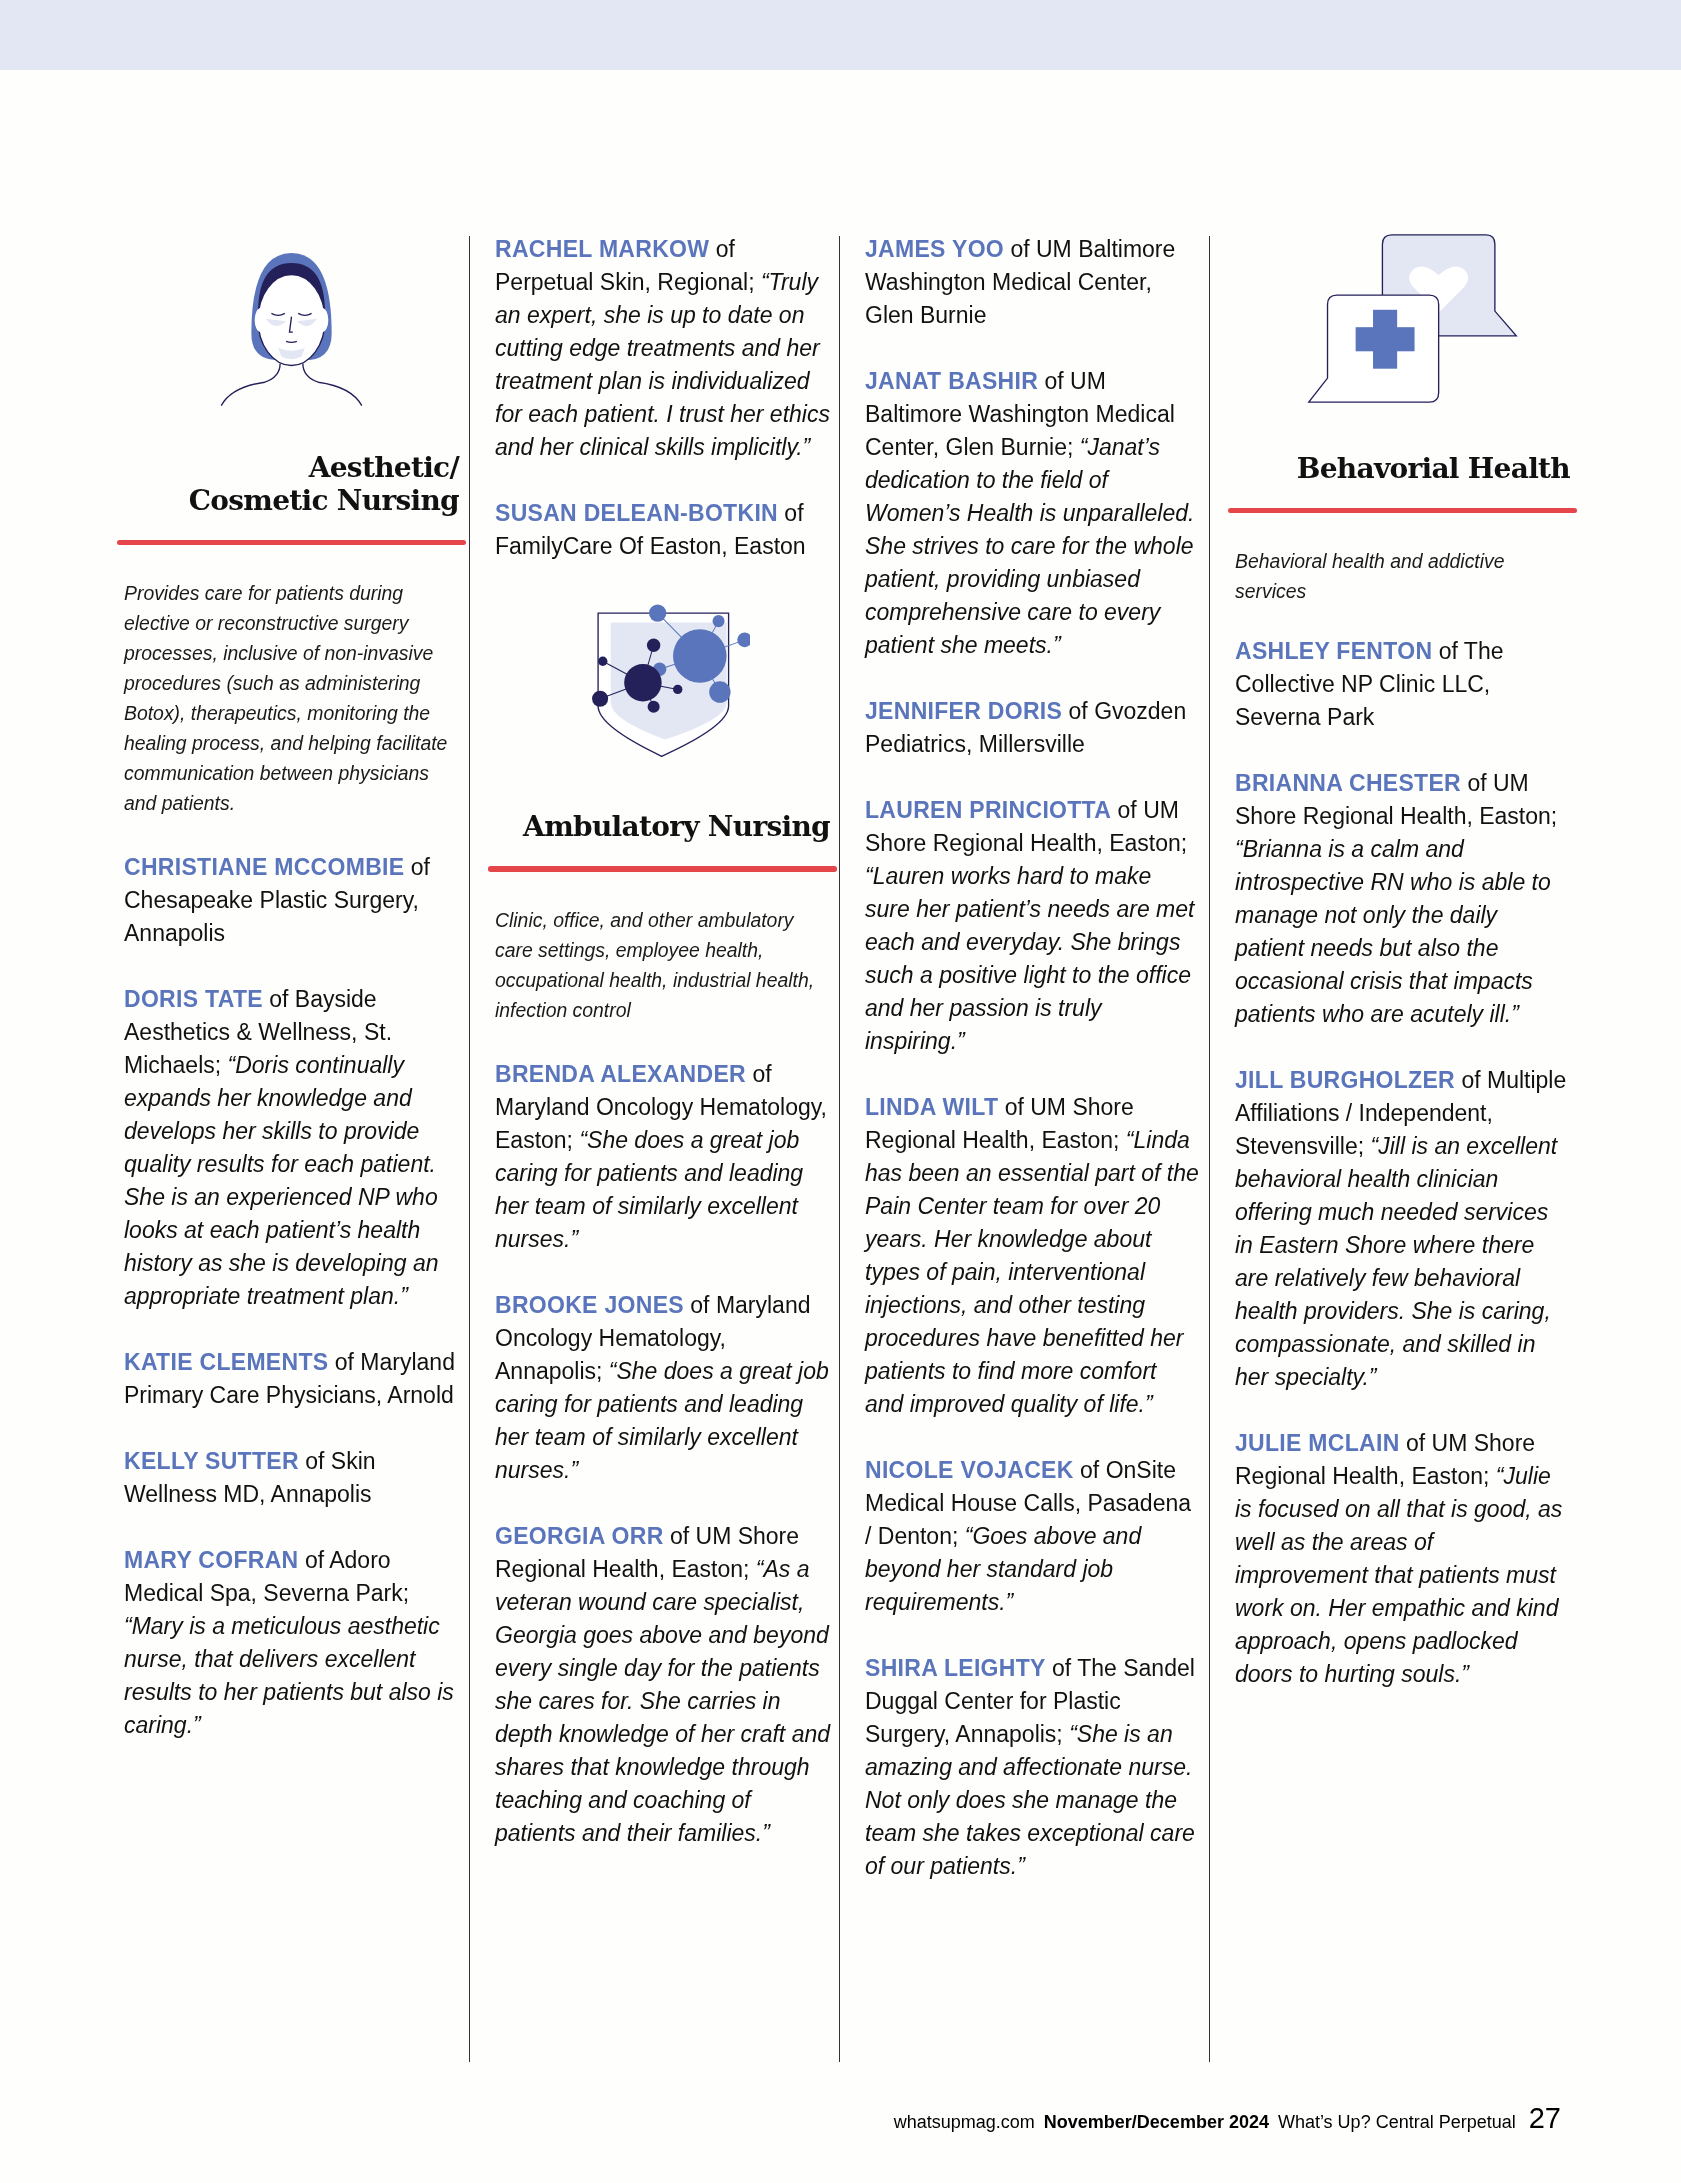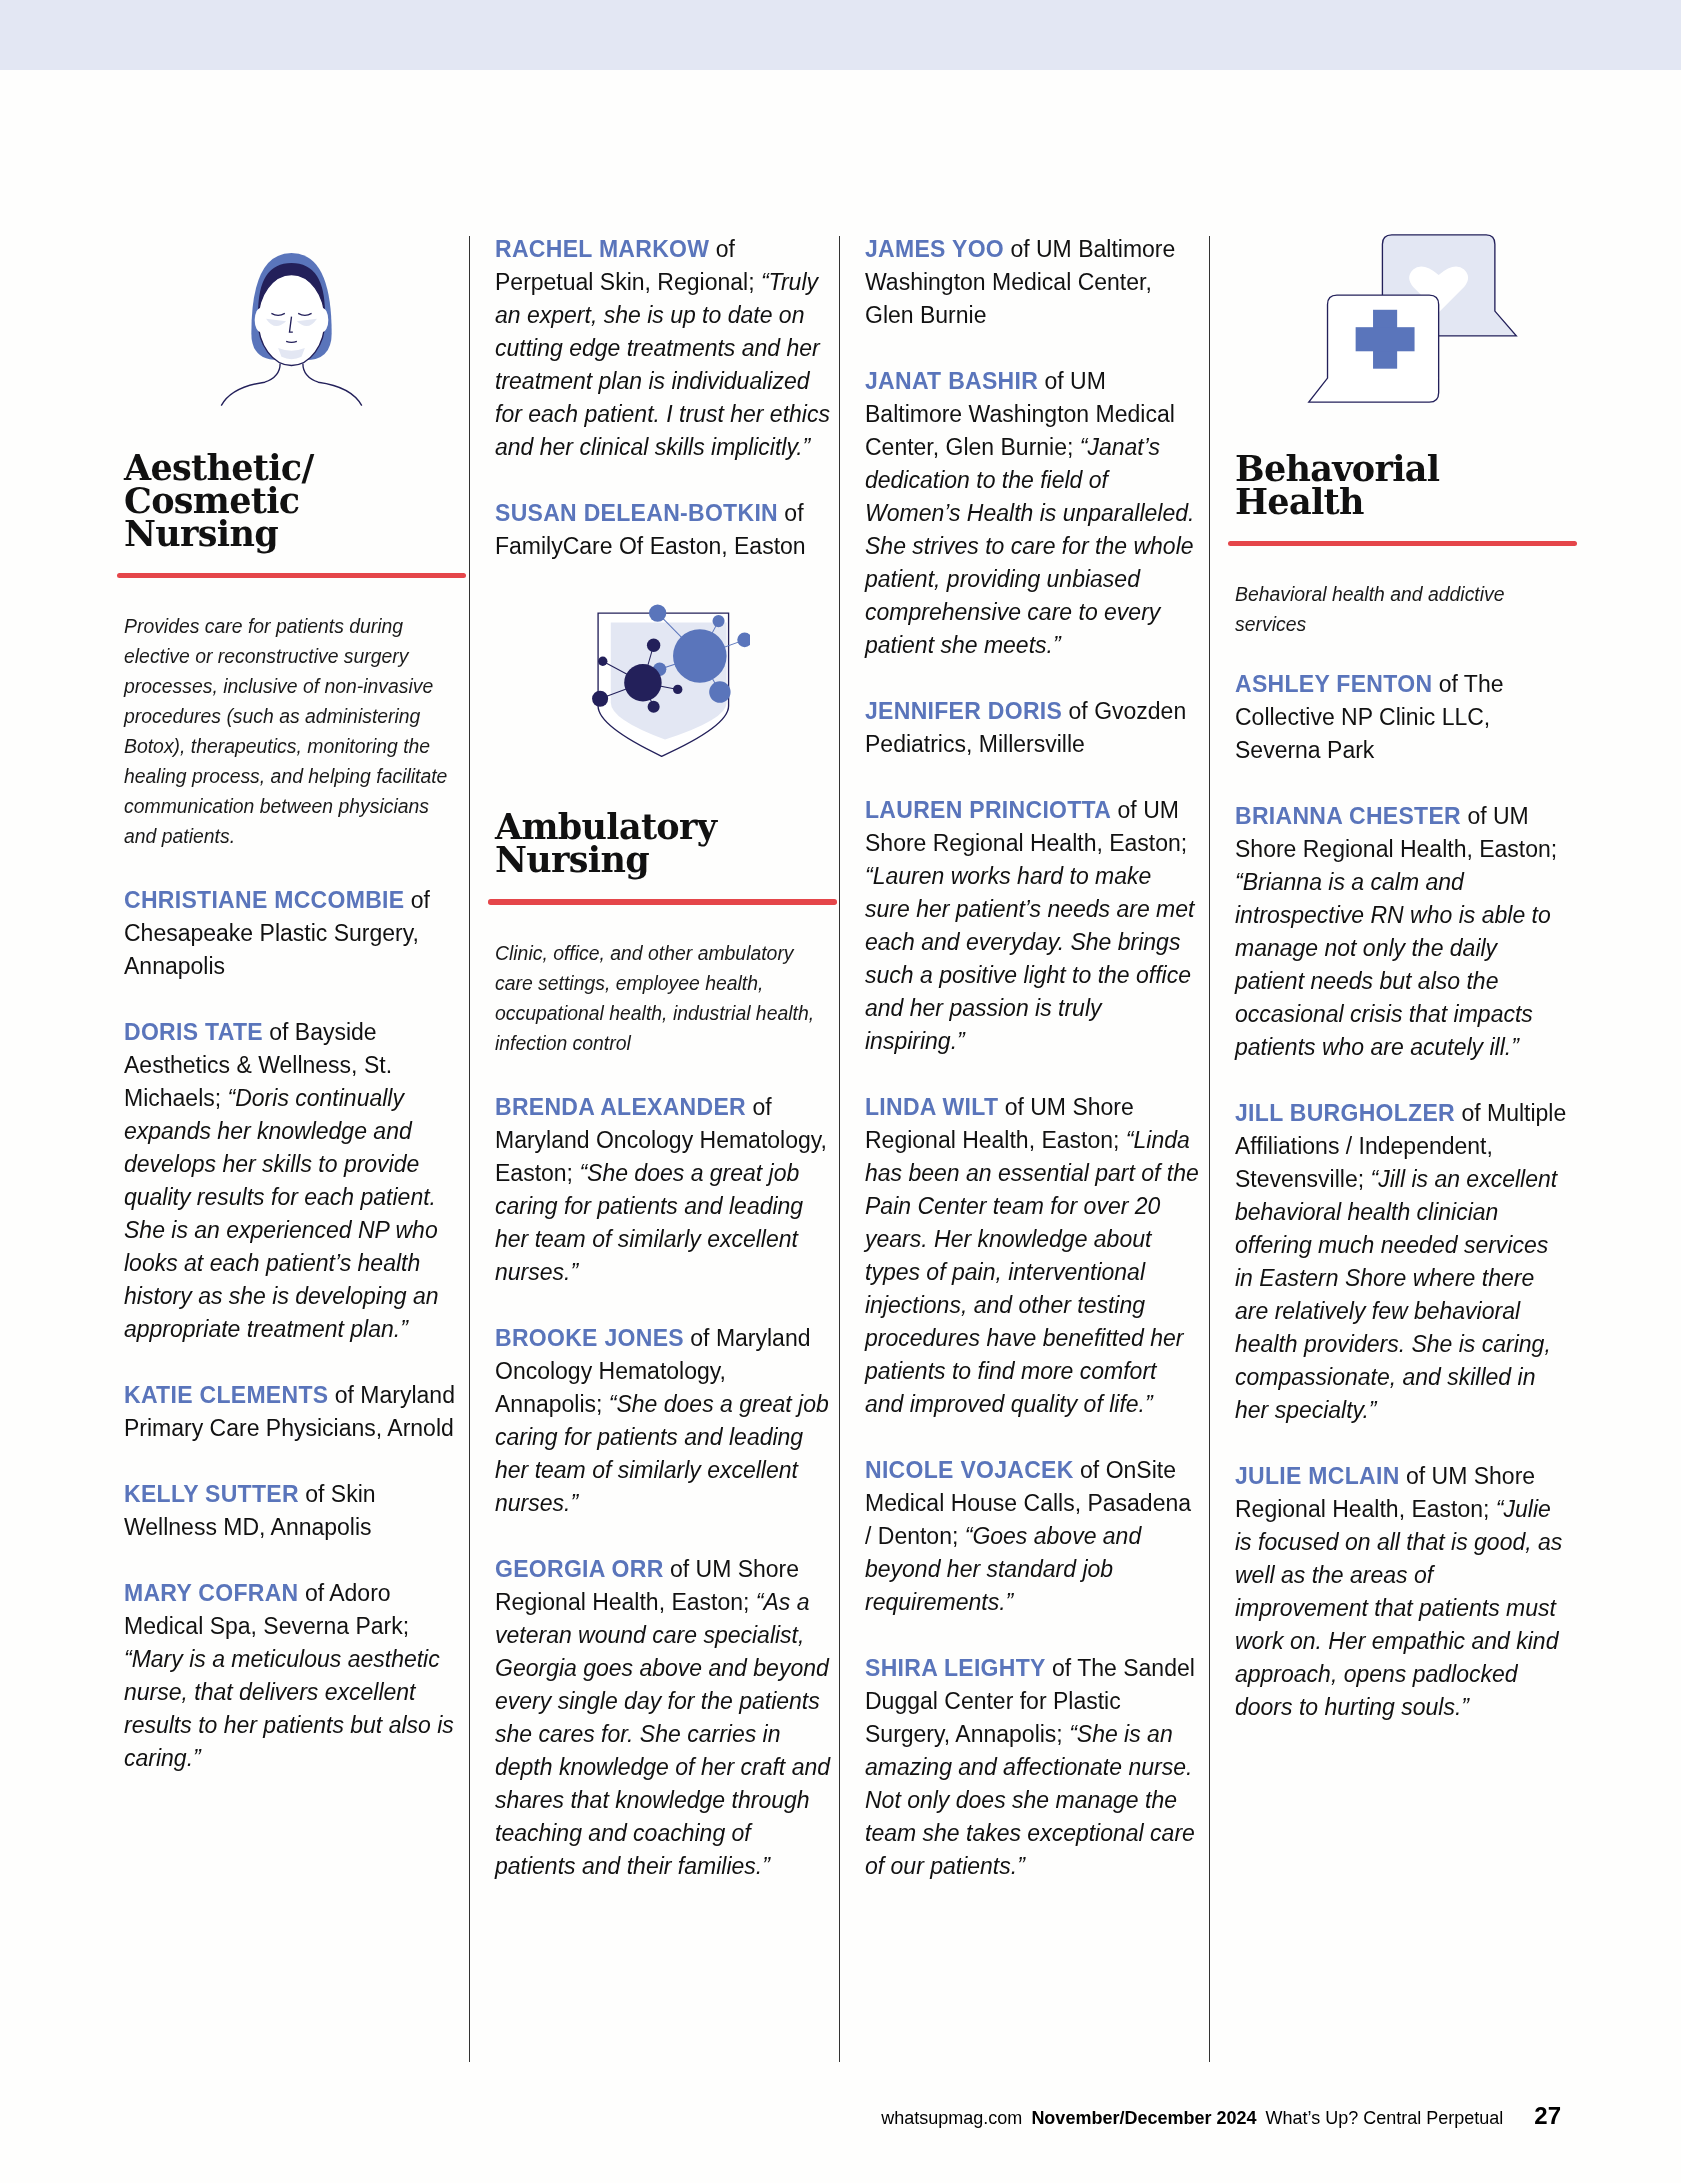--- a/index.html
+++ b/index.html
@@ -7,32 +7,32 @@
          font-family: "Liberation Sans", sans-serif; color: #111; }
   .topband { position: absolute; left: 0; top: 0; width: 1681px; height: 70px; background: #e3e7f3; }
   .col { position: absolute; top: 233px; width: 335px; }
   .c1 { left: 124px; }
   .c2 { left: 495px; }
   .c3 { left: 865px; }
   .c4 { left: 1235px; }
   .vrule { position: absolute; top: 236px; width: 1.3px; height: 1826px; background: #333; }
   .v1 { left: 469px; } .v2 { left: 839px; } .v3 { left: 1209px; }
   .illus { display: block; margin: 0 auto; }
-  .section-title { font-family: "DejaVu Serif", serif; font-weight: bold; font-size: 35px;
-                   line-height: 33px; text-align: left; letter-spacing: -0.7px; margin: 0; }
+  .section-title { font-family: "DejaVu Serif", serif; font-weight: bold; font-size: 28px;
+                   line-height: 33px; text-align: right; letter-spacing: -0.7px; margin: 0; }
   .red-rule { height: 5.4px; background: #e5464a; border-radius: 2.7px; margin: 23px -6.7px 0 -6.7px; }
   .desc { font-style: italic; font-size: 19.4px; line-height: 30px; margin: 33px 0 0 0; color: #1a1a1a; }
   .entry { font-size: 23px; line-height: 33px; margin: 0 0 33px 0; color: #111; }
   .entry .nm { color: #5a75bb; font-weight: bold; letter-spacing: 0.3px; }
   .entry .quote { font-style: italic; }
   .first-entries { margin-top: 33px; }
   .footer { position: absolute; top: 2102px; right: 120px; font-size: 18px; color: #000000;
             display: flex; align-items: baseline; gap: 9px; }
   .footer .bold { font-weight: bold; }
-  .footer .pg { font-weight: bold; font-size: 24px; margin-left: 22px; }
+  .footer .pg { font-weight: normal; font-size: 29px; margin-left: 4px; }
 </style>
 </head>
 <body>
 
 <div class="topband"></div>
 
 <div class="vrule v1"></div>
 <div class="vrule v2"></div>
 <div class="vrule v3"></div>
 

